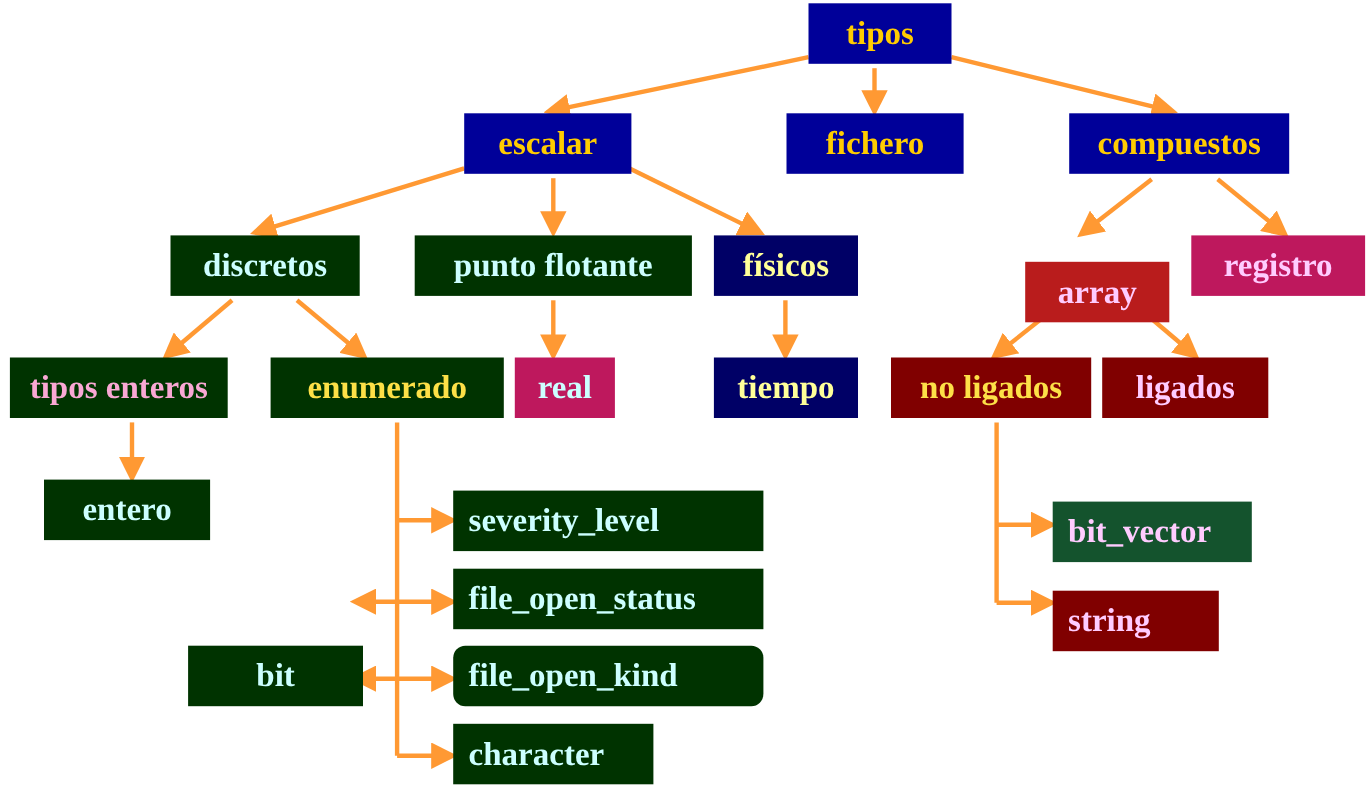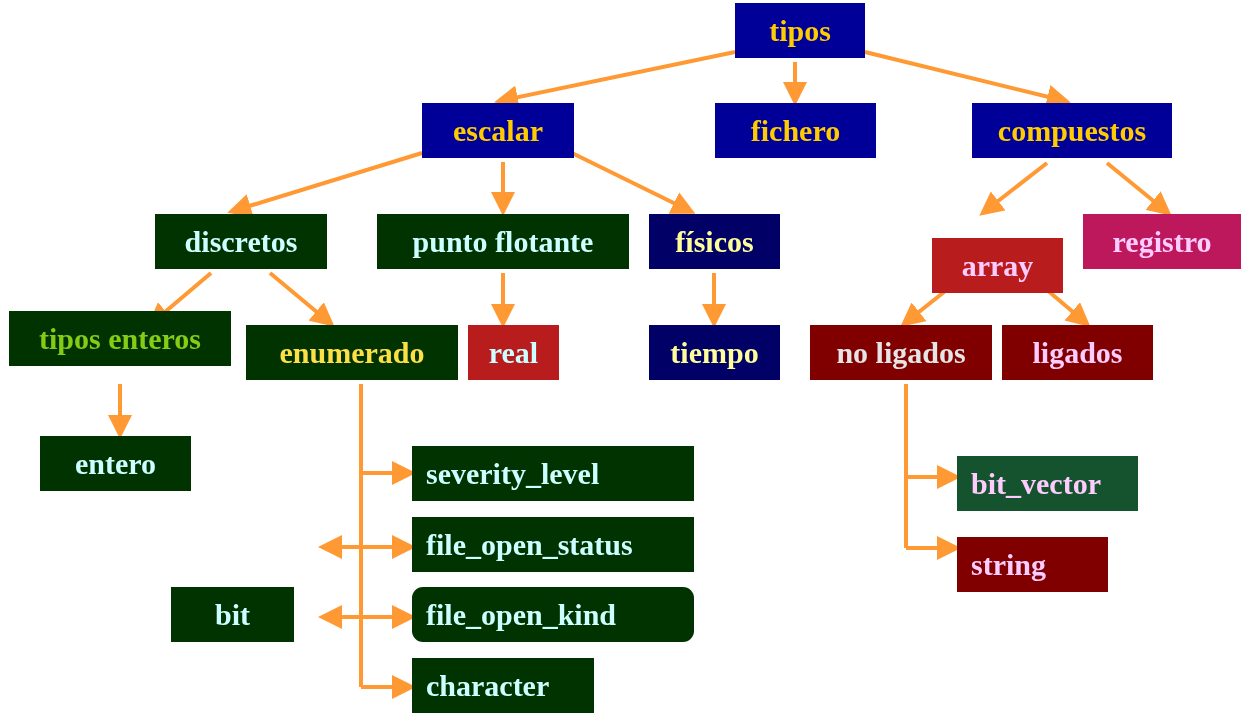--- a/index.html
+++ b/index.html
@@ -72,49 +72,49 @@
   <div class="node" style="left: 649px; top: 214px; width: 131px; height: 55px; background: rgb(0, 0, 102); color: rgb(255, 255, 153);">
       <span>físicos</span>
     </div>
   <div class="node" style="left: 932px; top: 218px; width: 131px; height: 55px; background: #b91c1c; color: rgb(255, 204, 255); margin-top: 20px;">
       <span>array</span>
     </div>
   <div class="node" style="left: 1083px; top: 214px; width: 158px; height: 55px; background: #be185d; color: rgb(255, 204, 255);">
       <span>registro</span>
     </div>
 
-  <div class="node" style="left: 9px; top: 311px; width: 222px; height: 55px; background: rgb(0, 51, 0); color: #84cc16;">
+  <div class="node" style="left: 9px; top: 325px; width: 198px; height: 55px; background: rgb(0, 51, 0); color: #f9a8d4;">
       <span>tipos enteros</span>
     </div>
   <div class="node" style="left: 246px; top: 325px; width: 212px; height: 55px; background: rgb(0, 51, 0); color: #fde047;">
       <span>enumerado</span>
     </div>
-  <div class="node" style="left: 468px; top: 325px; width: 91px; height: 55px; background: #b91c1c; color: rgb(204, 255, 255);">
+  <div class="node" style="left: 468px; top: 325px; width: 91px; height: 55px; background: #be185d; color: rgb(204, 255, 255);">
       <span>real</span>
     </div>
   <div class="node" style="left: 649px; top: 325px; width: 131px; height: 55px; background: rgb(0, 0, 102); color: rgb(255, 255, 153);">
       <span>tiempo</span>
     </div>
-  <div class="node" style="left: 810px; top: 325px; width: 182px; height: 55px; background: rgb(128, 0, 0); color: #e5e5e5;">
+  <div class="node" style="left: 810px; top: 325px; width: 182px; height: 55px; background: rgb(128, 0, 0); color: #fde047;">
       <span>no ligados</span>
     </div>
   <div class="node" style="left: 1002px; top: 325px; width: 151px; height: 55px; background: rgb(128, 0, 0); color: rgb(255, 204, 255);">
       <span>ligados</span>
     </div>
 
   <div class="node" style="left: 40px; top: 436px; width: 151px; height: 55px; background: rgb(0, 51, 0); color: rgb(204, 255, 255);">
       <span>entero</span>
     </div>
   <div class="node left" style="left: 412px; top: 446px; width: 282px; height: 55px; background: rgb(0, 51, 0); color: rgb(204, 255, 255);">
       <span>severity_level</span>
     </div>
   <div class="node left" style="left: 412px; top: 517px; width: 282px; height: 55px; background: rgb(0, 51, 0); color: rgb(204, 255, 255);">
       <span>file_open_status</span>
     </div>
-  <div class="node" style="left: 171px; top: 587px; width: 123px; height: 55px; background: rgb(0, 51, 0); color: rgb(204, 255, 255);">
+  <div class="node" style="left: 171px; top: 587px; width: 159px; height: 55px; background: rgb(0, 51, 0); color: rgb(204, 255, 255);">
       <span>bit</span>
     </div>
   <div class="node left" style="left: 412px; top: 587px; width: 282px; height: 55px; background: rgb(0, 51, 0); color: rgb(204, 255, 255); border-radius: 11px;">
       <span>file_open_kind</span>
     </div>
   <div class="node left" style="left: 412px; top: 658px; width: 182px; height: 55px; background: rgb(0, 51, 0); color: rgb(204, 255, 255);">
       <span>character</span>
     </div>
   <div class="node left" style="left: 957px; top: 456px; width: 181px; height: 55px; background: #14532d; color: rgb(255, 204, 255);">
       <span>bit_vector</span>

